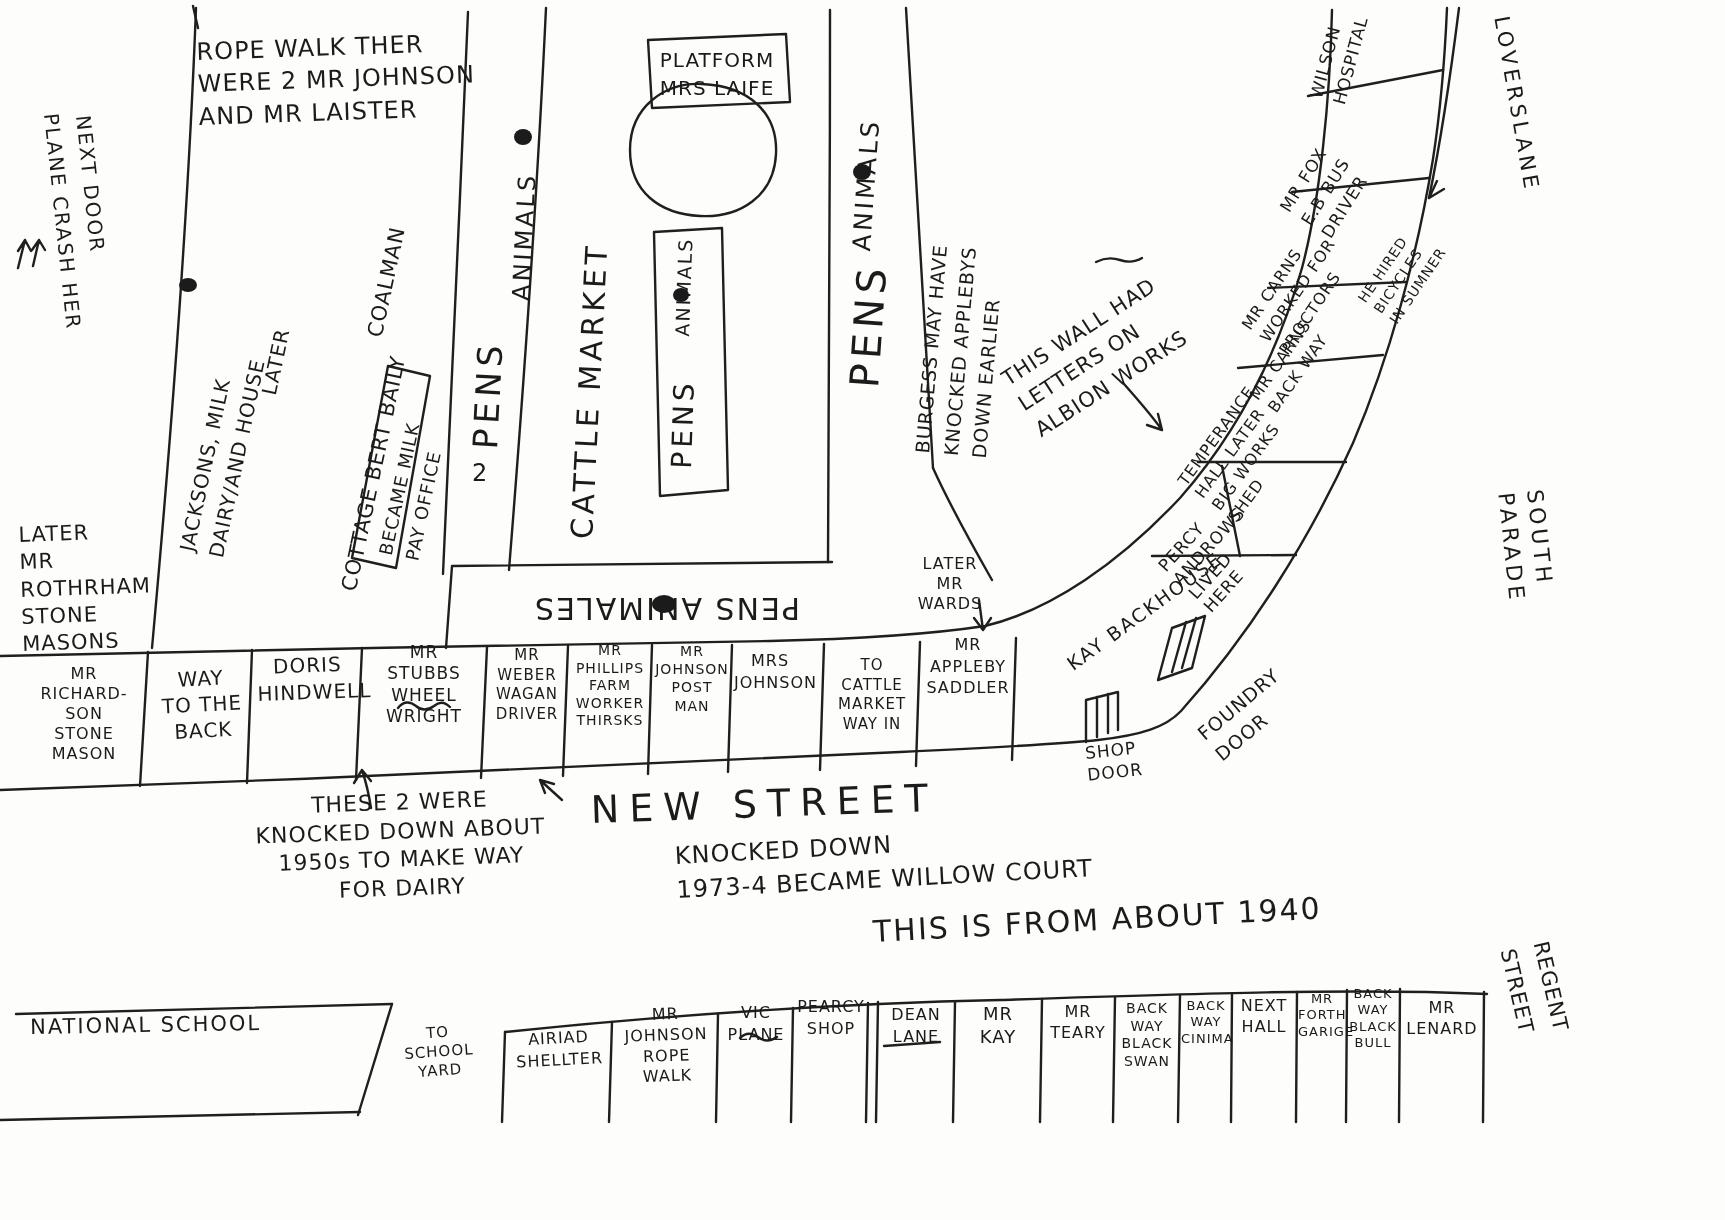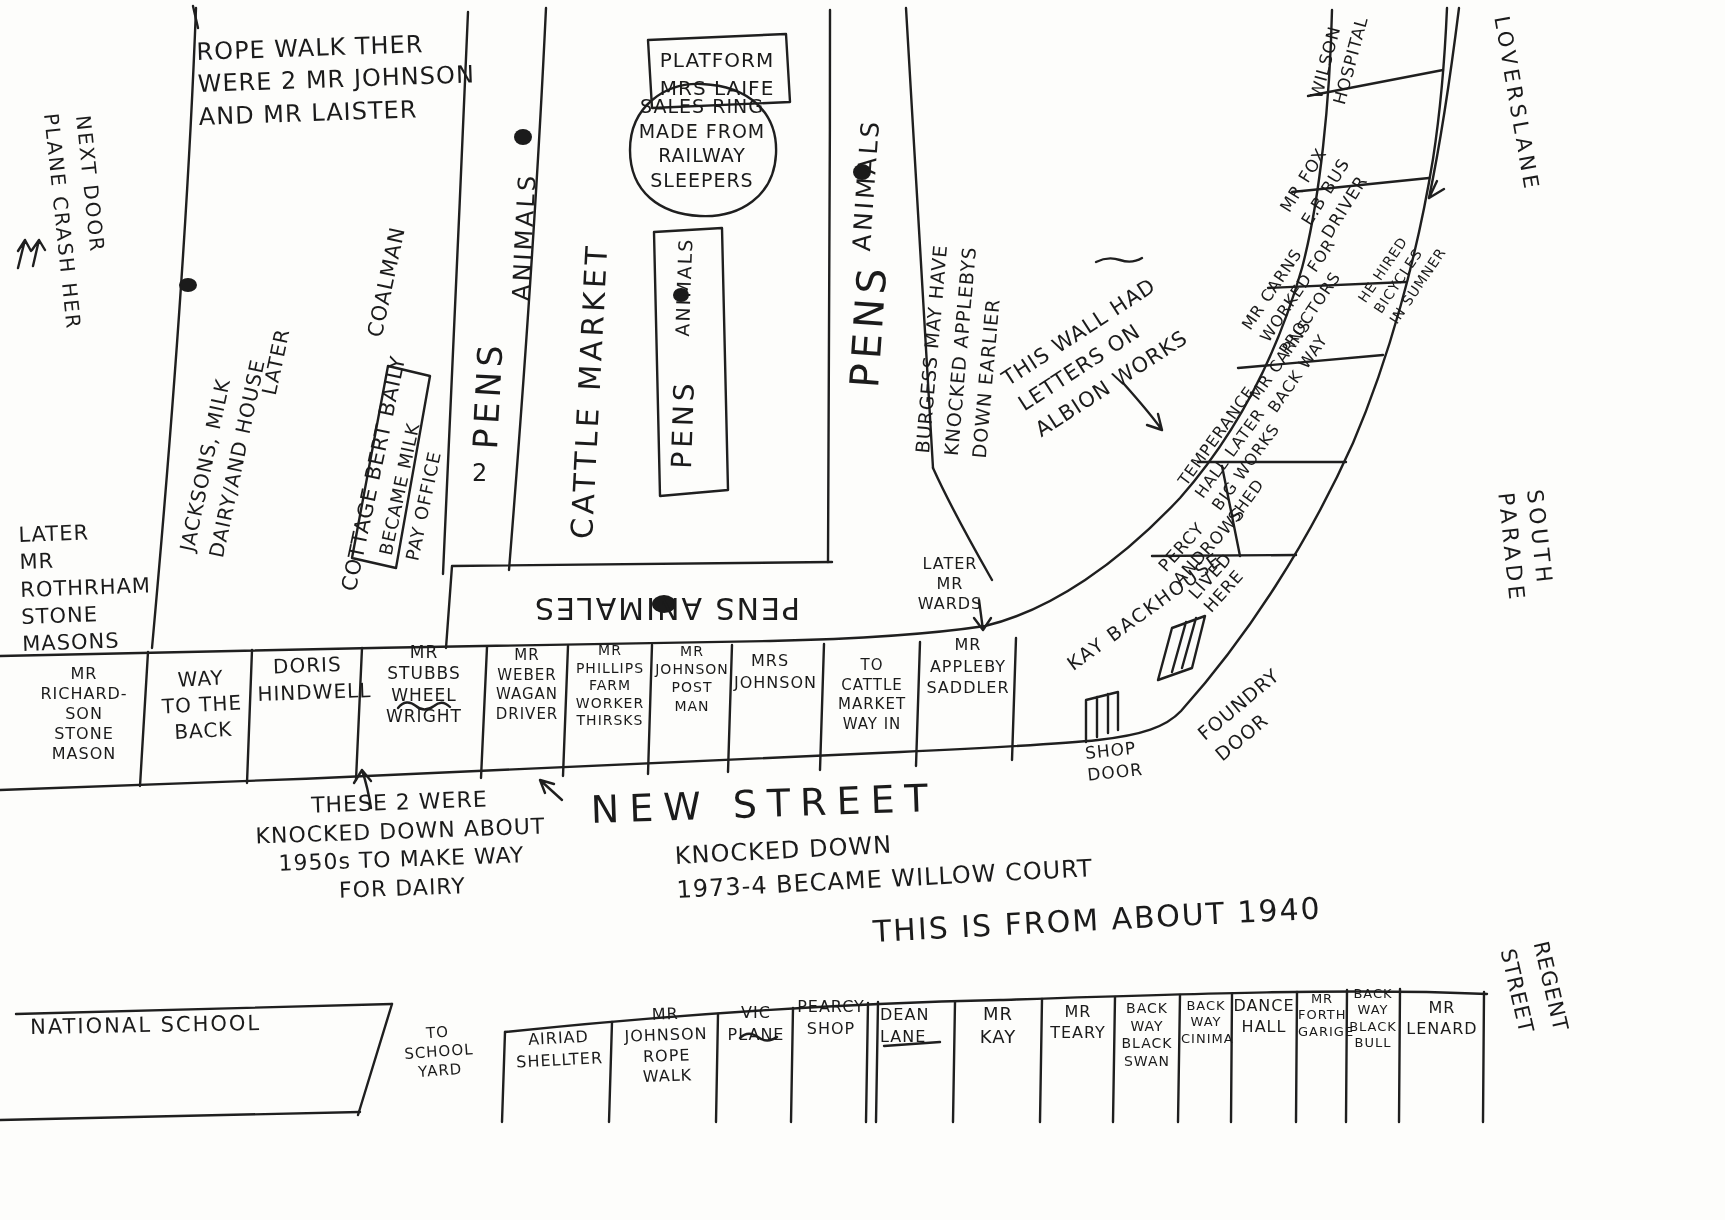--- a/index.html
+++ b/index.html
@@ -96,24 +96,20 @@
       <div class="label" style="left: 336px; top: 588px; font-size: 21px; color: rgb(27, 27, 27); transform: rotate(-78deg); letter-spacing: 1px;">COTTAGE BERT BAILY</div>
       <div class="label" style="left: 362px; top: 334px; font-size: 21px; color: rgb(27, 27, 27); transform: rotate(-78deg); letter-spacing: 1px;">COALMAN</div>
       <div class="label" style="left: 372px; top: 552px; font-size: 18px; color: rgb(27, 27, 27); transform: rotate(-78deg); line-height: 1.5;">BECAME MILK
 PAY OFFICE</div>
       <div class="label" style="left: 506px; top: 300px; font-size: 24px; color: rgb(27, 27, 27); transform: rotate(-87deg); letter-spacing: 3px;">ANIMALS</div>
       <div class="label" style="left: 463px; top: 448px; font-size: 34px; color: rgb(27, 27, 27); transform: rotate(-87deg); letter-spacing: 5px;">PENS</div>
       <div class="label" style="left: 472px; top: 458px; font-size: 24px; color: rgb(27, 27, 27);">2</div>
       <div class="label" style="left: 562px; top: 538px; font-size: 30px; color: rgb(27, 27, 27); transform: rotate(-87deg); letter-spacing: 4px;">CATTLE MARKET</div>
       <div class="label" style="left: 652px; top: 46px; font-size: 20px; color: rgb(27, 27, 27); width: 130px; text-align: center; line-height: 1.4;">PLATFORM
 MRS LAIFE</div>
-      <div class="label" style="left: 632px; top: 94px; font-size: 19px; color: rgb(27, 27, 27); width: 140px; text-align: center; line-height: 1.3;">SALES RING
-MADE FROM
-RAILWAY
-SLEEPERS</div>
       <div class="label" style="left: 670px; top: 336px; font-size: 19px; color: rgb(27, 27, 27); transform: rotate(-88deg); letter-spacing: 2px;">ANIMALS</div>
       <div class="label" style="left: 664px; top: 468px; font-size: 28px; color: rgb(27, 27, 27); transform: rotate(-88deg); letter-spacing: 4px;">PENS</div>
       <div class="label" style="left: 846px; top: 250px; font-size: 25px; color: rgb(27, 27, 27); transform: rotate(-86deg); letter-spacing: 3px;">ANIMALS</div>
       <div class="label" style="left: 838px; top: 386px; font-size: 40px; color: rgb(27, 27, 27); transform: rotate(-86deg); letter-spacing: 5px;">PENS</div>
       <div class="label" style="left: 908px; top: 452px; font-size: 19px; color: rgb(27, 27, 27); transform: rotate(-85deg); line-height: 1.5;">BURGESS MAY HAVE
 KNOCKED APPLEBYS
 DOWN EARLIER</div>
       <div class="label" style="left: 996px; top: 368px; font-size: 21px; color: rgb(27, 27, 27); transform: rotate(-33deg); line-height: 1.45;">THIS WALL HAD
 LETTERS ON
 ALBION WORKS</div>
@@ -206,34 +202,34 @@
 YARD</div>
       <div class="label" style="left: 507px; top: 1030px; font-size: 16px; color: rgb(27, 27, 27); transform: rotate(-3deg); width: 102px; text-align: center; line-height: 1.35;">AIRIAD
 SHELLTER</div>
       <div class="label" style="left: 614px; top: 1006px; font-size: 16px; color: rgb(27, 27, 27); transform: rotate(-2deg); width: 102px; text-align: center; line-height: 1.3;">MR
 JOHNSON
 ROPE WALK</div>
       <div class="label" style="left: 720px; top: 1002px; font-size: 16px; color: rgb(27, 27, 27); width: 72px; text-align: center; line-height: 1.35;">VIC
 PLANE</div>
       <div class="label" style="left: 795px; top: 996px; font-size: 16px; color: rgb(27, 27, 27); width: 72px; text-align: center; line-height: 1.35;">PEARCY
 SHOP</div>
-      <div class="label" style="left: 880px; top: 1004px; font-size: 16px; color: rgb(27, 27, 27); width: 72px; line-height: 1.35;">DEAN
+      <div class="label" style="left: 880px; top: 1004px; font-size: 16px; color: rgb(27, 27, 27); width: 72px; text-align: center; line-height: 1.35;">DEAN
 LANE</div>
       <div class="label" style="left: 957px; top: 1002px; font-size: 18px; color: rgb(27, 27, 27); width: 82px; text-align: center; line-height: 1.3;">MR
 KAY</div>
       <div class="label" style="left: 1044px; top: 1002px; font-size: 16px; color: rgb(27, 27, 27); width: 68px; text-align: center; line-height: 1.3;">MR
 TEARY</div>
       <div class="label" style="left: 1116px; top: 1000px; font-size: 14px; color: rgb(27, 27, 27); width: 62px; text-align: center; line-height: 1.25;">BACK
 WAY
 BLACK
 SWAN</div>
       <div class="label" style="left: 1181px; top: 998px; font-size: 13px; color: rgb(27, 27, 27); width: 50px; text-align: center; line-height: 1.25;">BACK
 WAY
 CINIMA</div>
-      <div class="label" style="left: 1233px; top: 996px; font-size: 16px; color: rgb(27, 27, 27); width: 62px; text-align: center; line-height: 1.3;">DANCE
+      <div class="label" style="left: 1233px; top: 996px; font-size: 16px; color: rgb(27, 27, 27); width: 62px; text-align: center; line-height: 1.3;">NEXT
 HALL</div>
       <div class="label" style="left: 1298px; top: 991px; font-size: 13px; color: rgb(27, 27, 27); width: 48px; text-align: center; line-height: 1.25;">MR
 FORTH
 GARIGE</div>
       <div class="label" style="left: 1348px; top: 986px; font-size: 13px; color: rgb(27, 27, 27); width: 50px; text-align: center; line-height: 1.25;">BACK
 WAY
 BLACK
 BULL</div>
       <div class="label" style="left: 1402px; top: 998px; font-size: 16px; color: rgb(27, 27, 27); width: 80px; text-align: center; line-height: 1.3;">MR
 LENARD</div>

